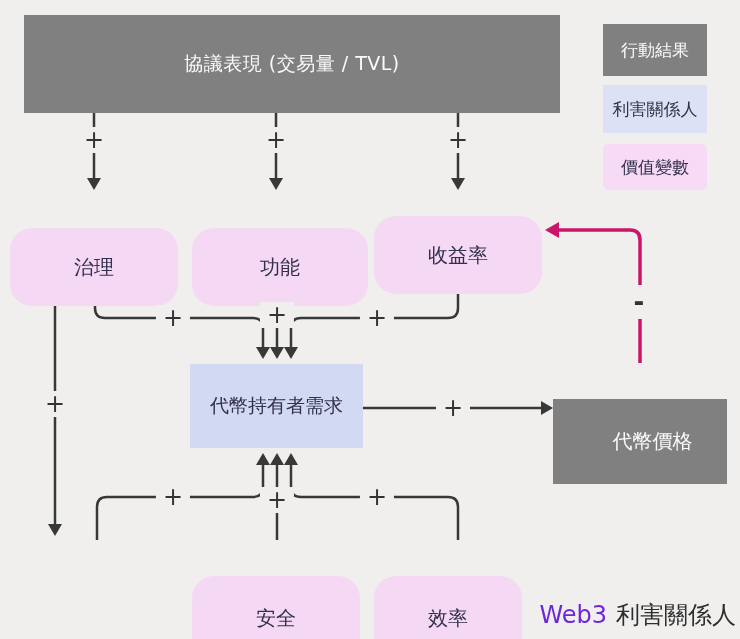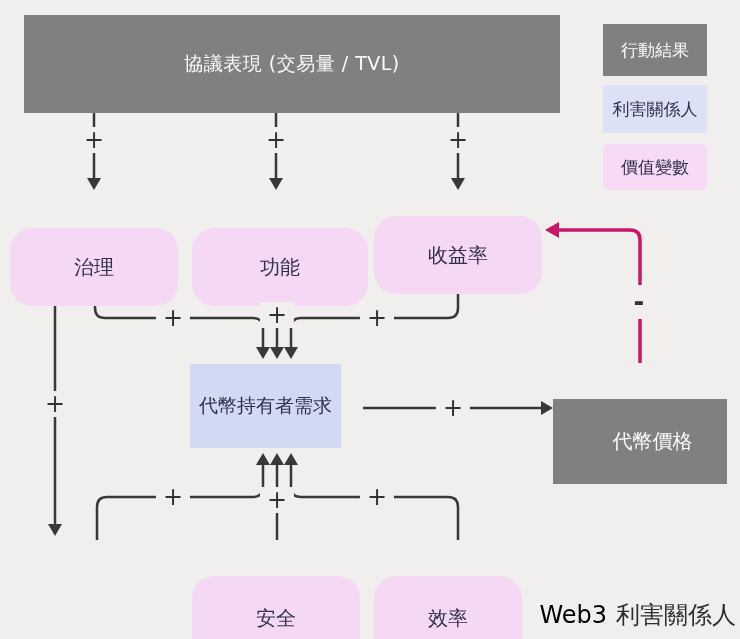--- a/index.html
+++ b/index.html
@@ -55,21 +55,21 @@
     font-size:26px;
     padding:4px 9px;
   }
   .watermark{
     position:absolute;
     right:4px;bottom:8px;
     font-size:24px;
     z-index:2;
     white-space:nowrap;
   }
-  .watermark .brand{color:#000000;margin-right:9px;}
+  .watermark .brand{color:#6d28d9;margin-right:9px;}
   .watermark .wm-title{color:#2e2e2e;}
 </style>
 </head>
 <body>
 
 <div class="canvas">
 
   <svg class="edges-layer" viewBox="0 0 740 639" xmlns="http://www.w3.org/2000/svg">
 
     <g stroke="#383838" stroke-width="2.5" fill="#383838">
@@ -134,21 +134,21 @@
   <div class="node node-pink node-text" style="left:10px;top:192px;width:168px;height:78px;">
     <span>治理</span>
   </div>
   <div class="node node-pink node-text" style="left:192px;top:192px;width:176px;height:78px;">
     <span>功能</span>
   </div>
   <div class="node node-pink node-text" style="left:374px;top:180px;width:168px;height:78px;">
     <span>收益率</span>
   </div>
 
-  <div class="node node-lavender" style="left:190px;top:364px;width:151px;height:84px;font-size:19px;">
+  <div class="node node-lavender" style="left:190px;top:364px;width:173px;height:84px;font-size:19px;">
     <span>代幣持有者需求</span>
   </div>
   <div class="node node-gray node-text" style="left:553px;top:363px;width:174px;height:85px;padding-left:25px;">
     <span>代幣價格</span>
   </div>
 
   <div class="node node-pink node-text" style="left:192px;top:540px;width:168px;height:85px;">
     <span>安全</span>
   </div>
   <div class="node node-pink node-text" style="left:374px;top:540px;width:148px;height:85px;">

